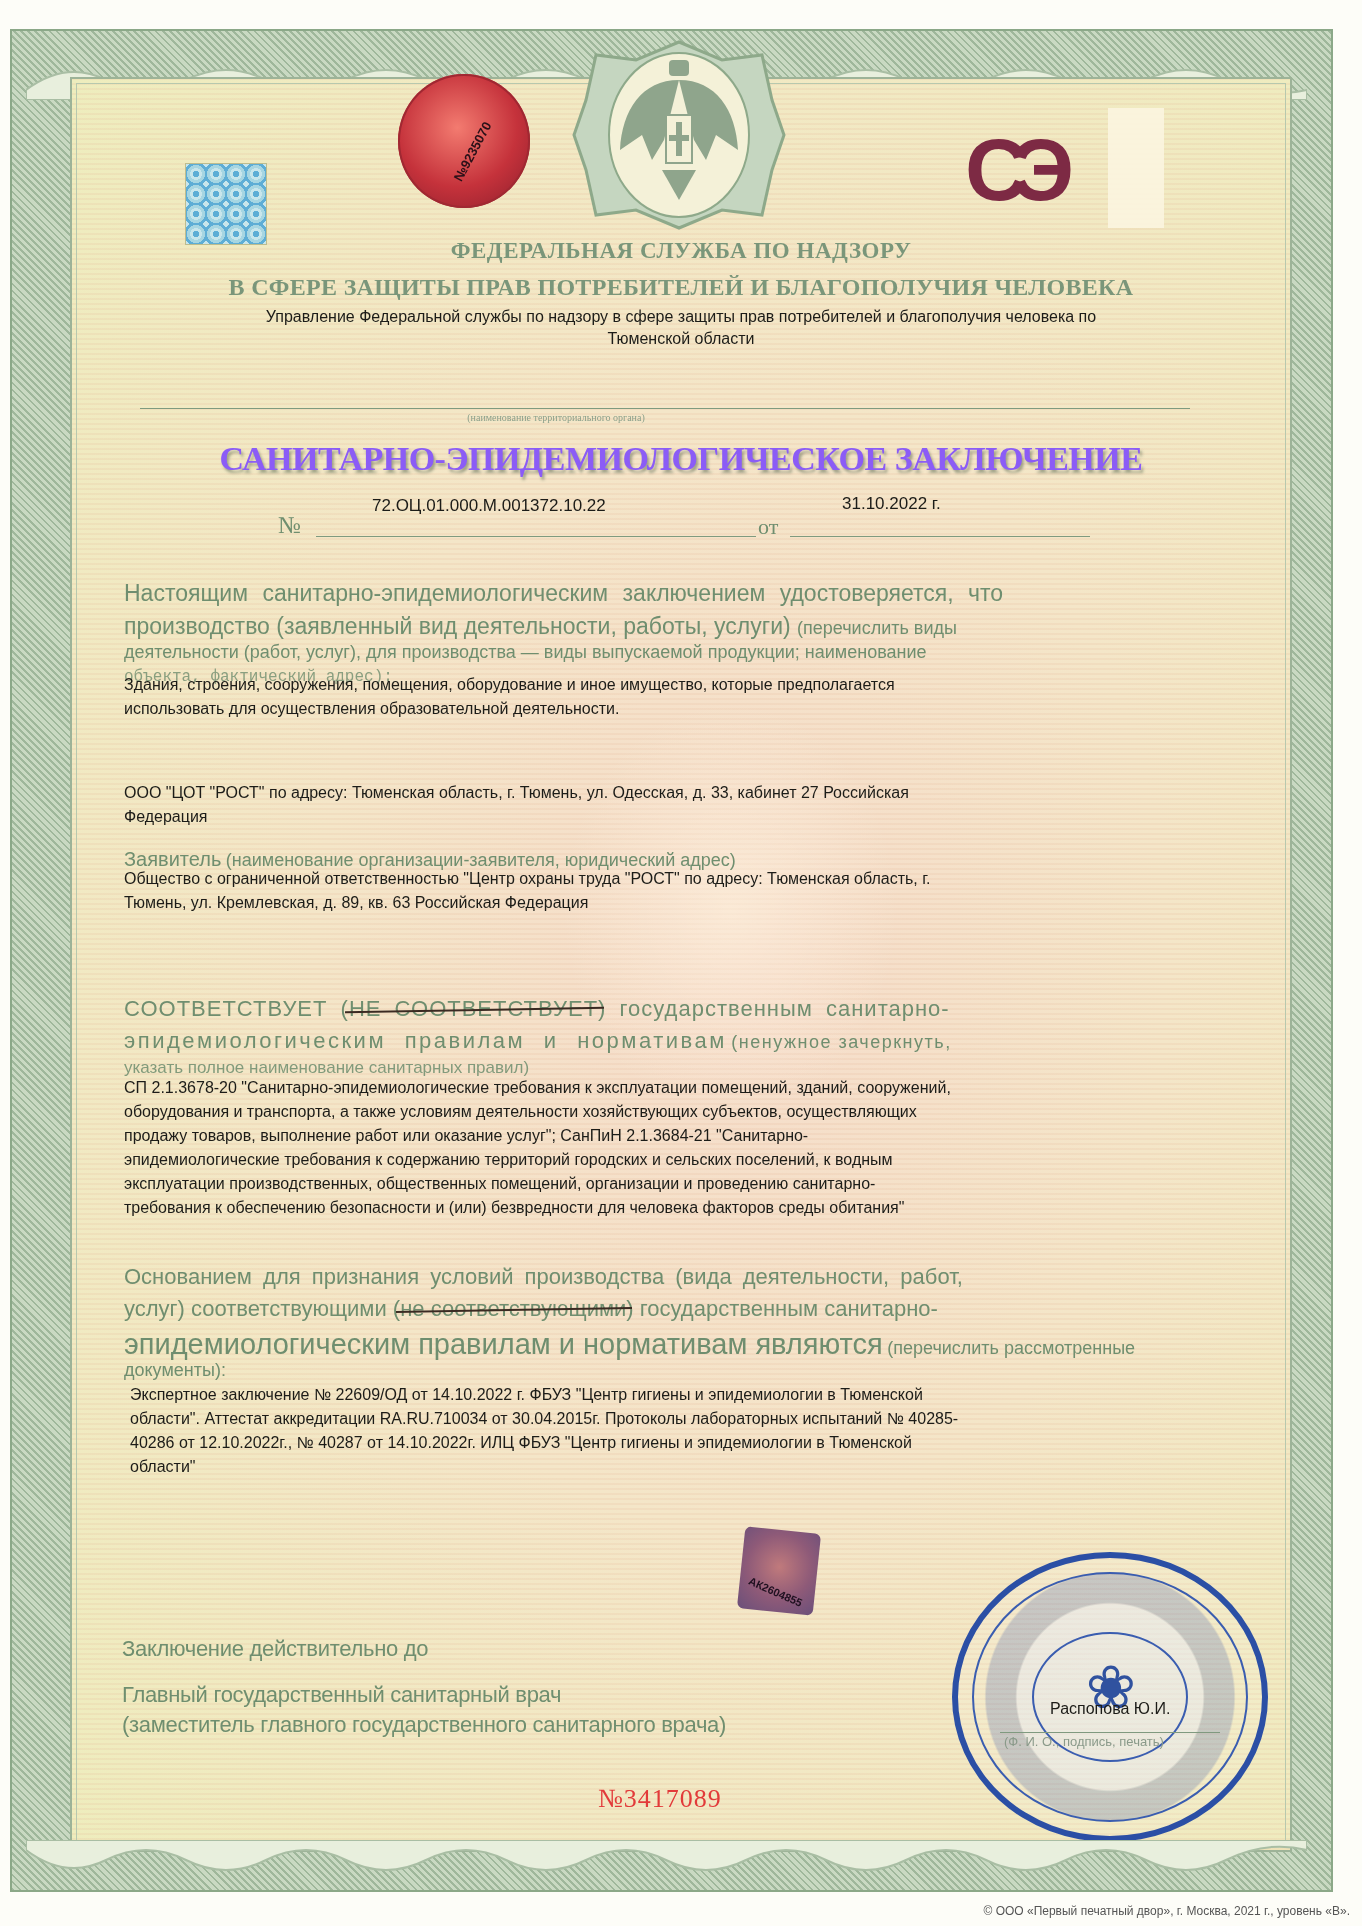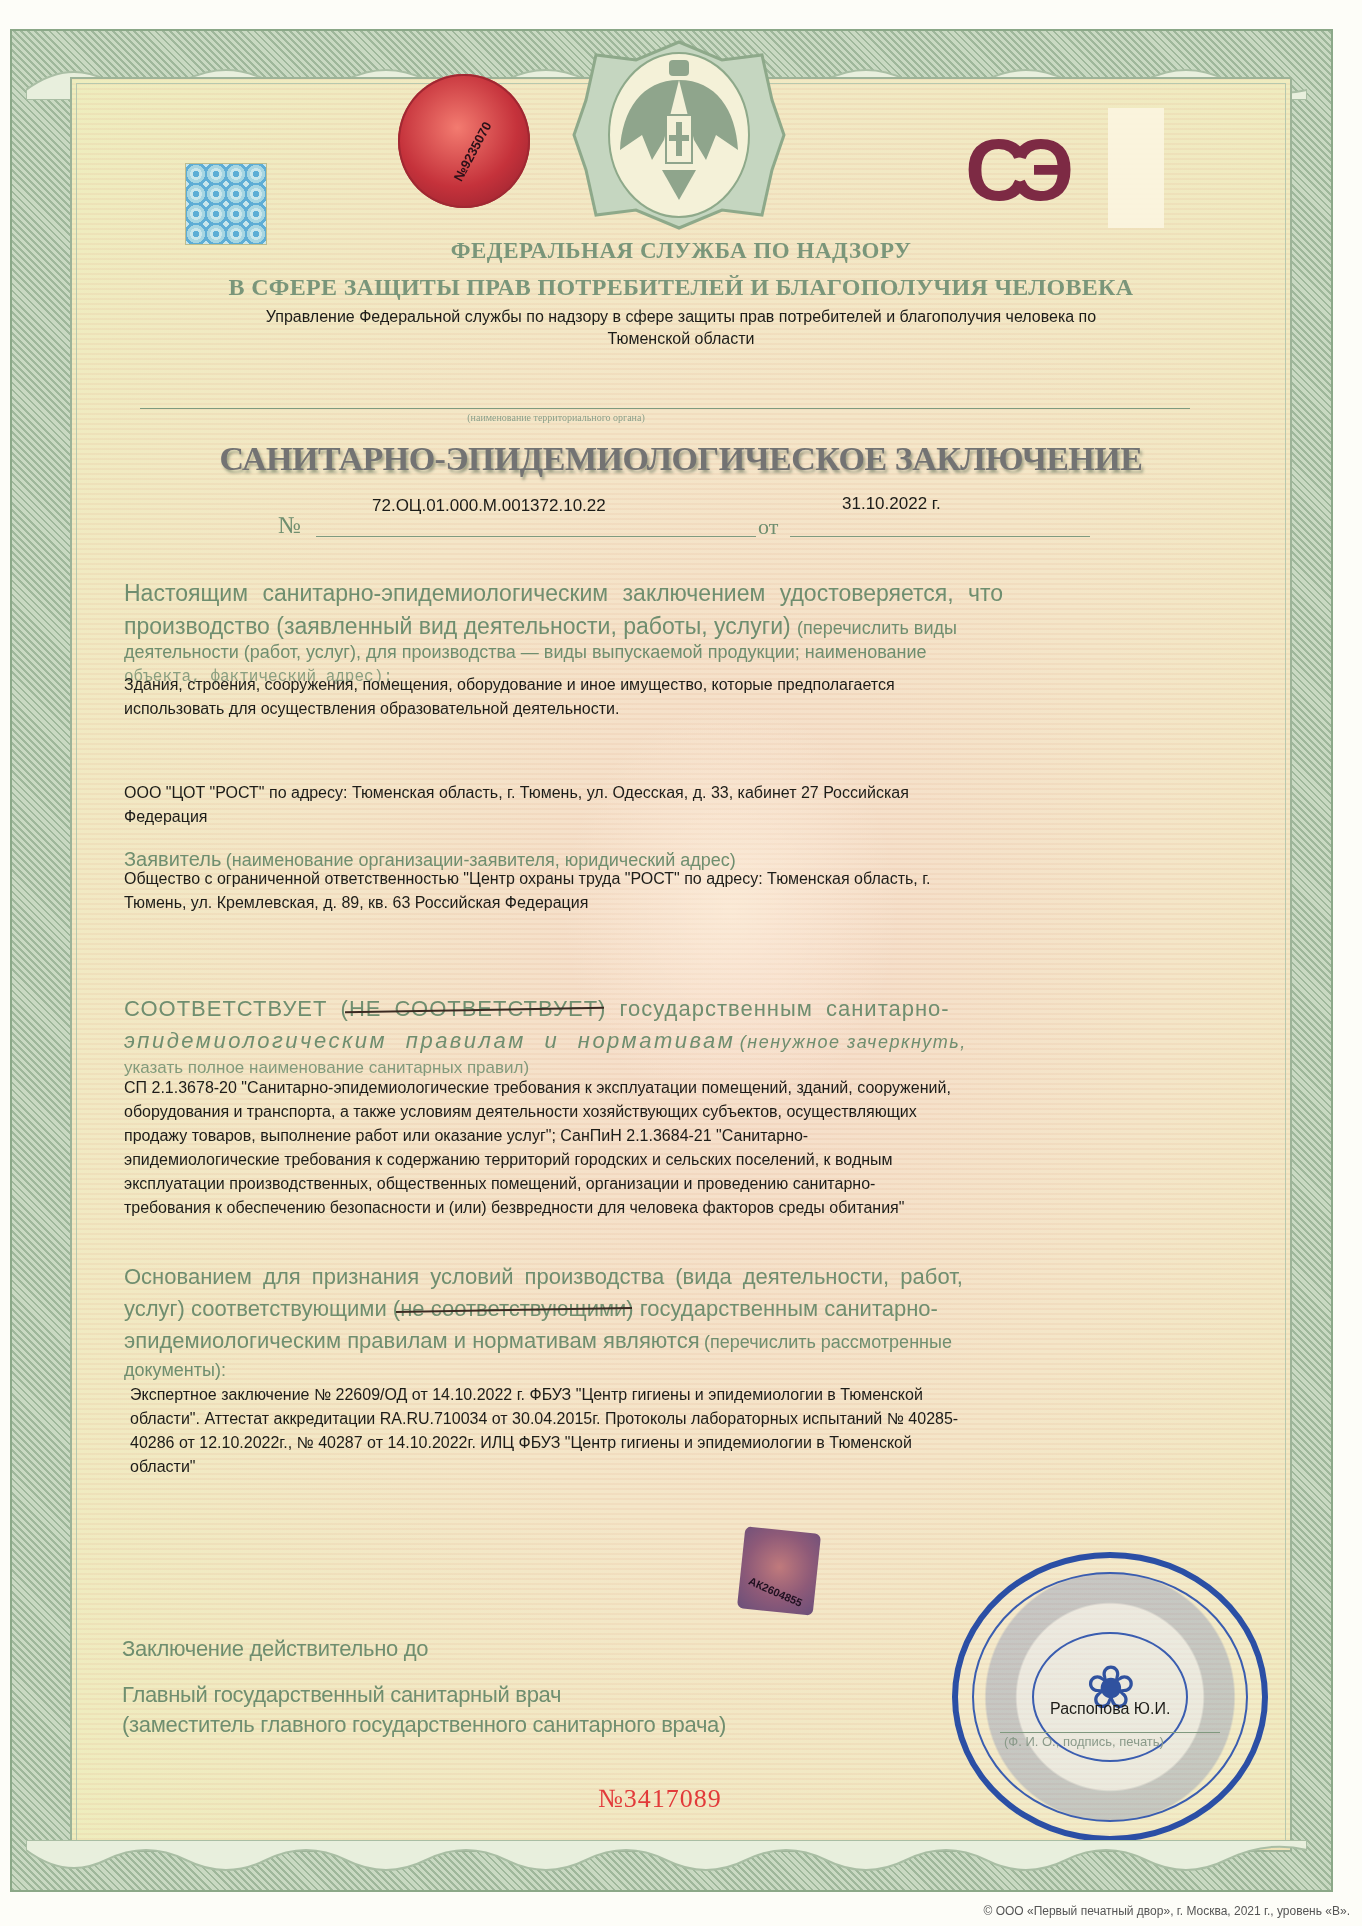--- a/index.html
+++ b/index.html
@@ -79,21 +79,21 @@
 <div class="abs se-logo">СЭ</div>
 <div class="abs qr-box"></div>
 
 <div class="abs h1" style="top:238px;font-size:23px;letter-spacing:.5px;">ФЕДЕРАЛЬНАЯ СЛУЖБА ПО НАДЗОРУ</div>
 <div class="abs h1" style="top:274px;font-size:24px;letter-spacing:.3px;">В СФЕРЕ ЗАЩИТЫ ПРАВ ПОТРЕБИТЕЛЕЙ И БЛАГОПОЛУЧИЯ ЧЕЛОВЕКА</div>
 <div class="abs black" style="left:0;width:1362px;text-align:center;top:308px;font-size:16px;">Управление Федеральной службы по надзору в сфере защиты прав потребителей и благополучия человека по</div>
 <div class="abs black" style="left:0;width:1362px;text-align:center;top:330px;font-size:16px;">Тюменской области</div>
 <div class="line" style="left:140px;top:408px;width:1050px;"></div>
 <div class="abs caption" style="left:0;width:1112px;top:412px;">(наименование территориального органа)</div>
 
-<div class="abs h1" style="top:440px;font-size:34px;color:#737373;text-shadow:2px 3px 3px rgba(60,80,60,.45);letter-spacing:-.5px;">САНИТАРНО-ЭПИДЕМИОЛОГИЧЕСКОЕ ЗАКЛЮЧЕНИЕ</div>
+<div class="abs h1" style="top:440px;font-size:34px;color:#8b5cf6;text-shadow:2px 3px 3px rgba(60,80,60,.45);letter-spacing:-.5px;">САНИТАРНО-ЭПИДЕМИОЛОГИЧЕСКОЕ ЗАКЛЮЧЕНИЕ</div>
 
 <div class="abs black" style="left:372px;top:496px;font-size:17px;">72.ОЦ.01.000.М.001372.10.22</div>
 <div class="abs black" style="left:842px;top:494px;font-size:17px;">31.10.2022 г.</div>
 <div class="abs serif green" style="left:278px;top:512px;font-size:24px;">№</div>
 <div class="line" style="left:316px;top:536px;width:440px;"></div>
 <div class="abs serif green" style="left:758px;top:514px;font-size:22px;">от</div>
 <div class="line" style="left:790px;top:536px;width:300px;"></div>
 
 <div class="abs green" style="left:124px;top:580px;width:1100px;font-size:23px;word-spacing:8px;">Настоящим санитарно-эпидемиологическим заключением удостоверяется, что</div>
 <div class="abs green" style="left:124px;top:613px;width:1100px;font-size:23px;white-space:nowrap;">
@@ -112,40 +112,40 @@
   <span style="font-size:20px;">Заявитель</span>
   <span style="font-size:18px;">(наименование организации-заявителя, юридический адрес)</span>
 </div>
 <div class="abs black" style="left:124px;top:870px;font-size:16px;">Общество с ограниченной ответственностью "Центр охраны труда "РОСТ" по адресу: Тюменская область, г.</div>
 <div class="abs black" style="left:124px;top:894px;font-size:16px;">Тюмень, ул. Кремлевская, д. 89, кв. 63  Российская Федерация</div>
 
 <div class="abs green" style="left:124px;top:996px;font-size:22px;letter-spacing:1px;white-space:nowrap;word-spacing:6px;">
   <span>СООТВЕТСТВУЕТ</span>
   <span>(</span><s class="strike">НЕ СООТВЕТСТВУЕТ</s><span>) государственным санитарно-</span>
 </div>
-<div class="abs green" style="left:124px;top:1028px;white-space:nowrap;font-style:italic;">
+<div class="abs green" style="left:124px;top:1028px;white-space:nowrap;">
   <span style="font-size:22px;letter-spacing:2.5px;word-spacing:10px;">эпидемиологическим правилам и нормативам</span>
   <span style="font-size:18px;letter-spacing:1.5px;">(ненужное зачеркнуть,</span>
 </div>
 <div class="abs green" style="left:124px;top:1058px;font-size:17px;opacity:.85;">указать полное наименование санитарных правил)</div>
 <div class="abs black" style="left:124px;top:1076px;font-size:16px;line-height:24px;">
   <div>СП 2.1.3678-20 "Санитарно-эпидемиологические требования к эксплуатации помещений, зданий, сооружений,</div>
   <div>оборудования и транспорта, а также условиям деятельности хозяйствующих субъектов, осуществляющих</div>
   <div>продажу товаров, выполнение работ или оказание услуг"; СанПиН 2.1.3684-21 "Санитарно-</div>
   <div>эпидемиологические требования к содержанию территорий городских и сельских поселений, к водным</div>
   <div>эксплуатации производственных, общественных помещений, организации и проведению санитарно-</div>
   <div>требования к обеспечению безопасности и (или) безвредности для человека факторов среды обитания"</div>
 </div>
 
 <div class="abs green" style="left:124px;top:1264px;font-size:22px;word-spacing:5px;white-space:nowrap;">Основанием для признания условий производства (вида деятельности, работ,</div>
 <div class="abs green" style="left:124px;top:1296px;font-size:22px;white-space:nowrap;">
   <span>услуг) соответствующими (</span><s class="strike">не соответствующими</s><span>) государственным санитарно-</span>
 </div>
 <div class="abs green" style="left:124px;top:1328px;white-space:nowrap;">
-  <span style="font-size:22px;">эпидемиологическим правилам и нормативам являются</span>
+  <span style="font-size:29px;">эпидемиологическим правилам и нормативам являются</span>
   <span style="font-size:18px;">(перечислить рассмотренные</span>
 </div>
 <div class="abs green" style="left:124px;top:1360px;font-size:18px;">документы):</div>
 <div class="abs black" style="left:130px;top:1383px;font-size:16px;line-height:24px;">
   <div>Экспертное заключение № 22609/ОД от 14.10.2022 г. ФБУЗ "Центр гигиены и эпидемиологии в Тюменской</div>
   <div>области". Аттестат аккредитации RA.RU.710034 от 30.04.2015г. Протоколы лабораторных испытаний № 40285-</div>
   <div>40286 от 12.10.2022г., № 40287 от 14.10.2022г. ИЛЦ ФБУЗ "Центр гигиены и эпидемиологии в Тюменской</div>
   <div>области"</div>
 </div>
 

